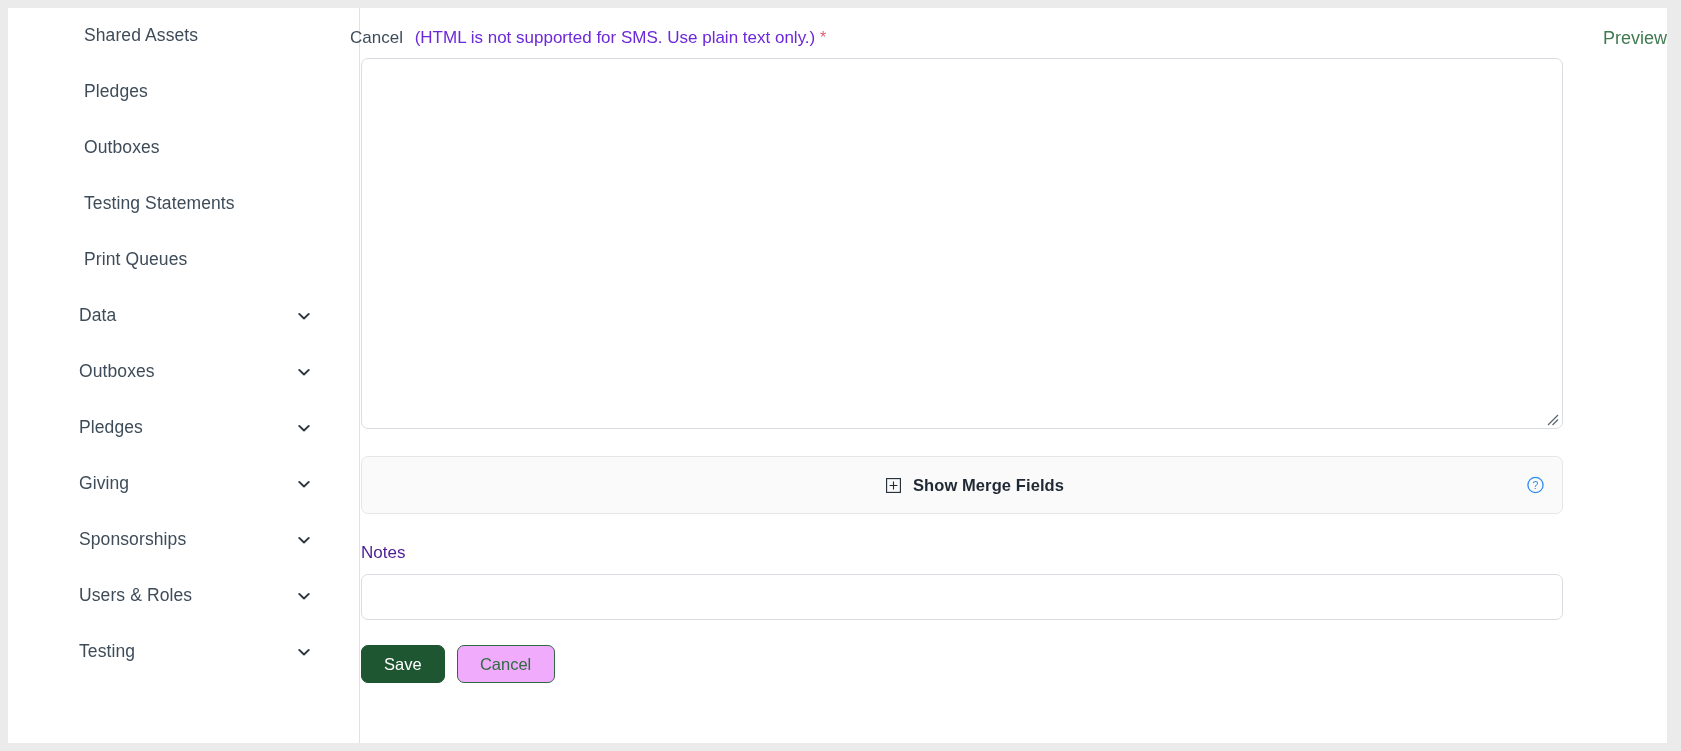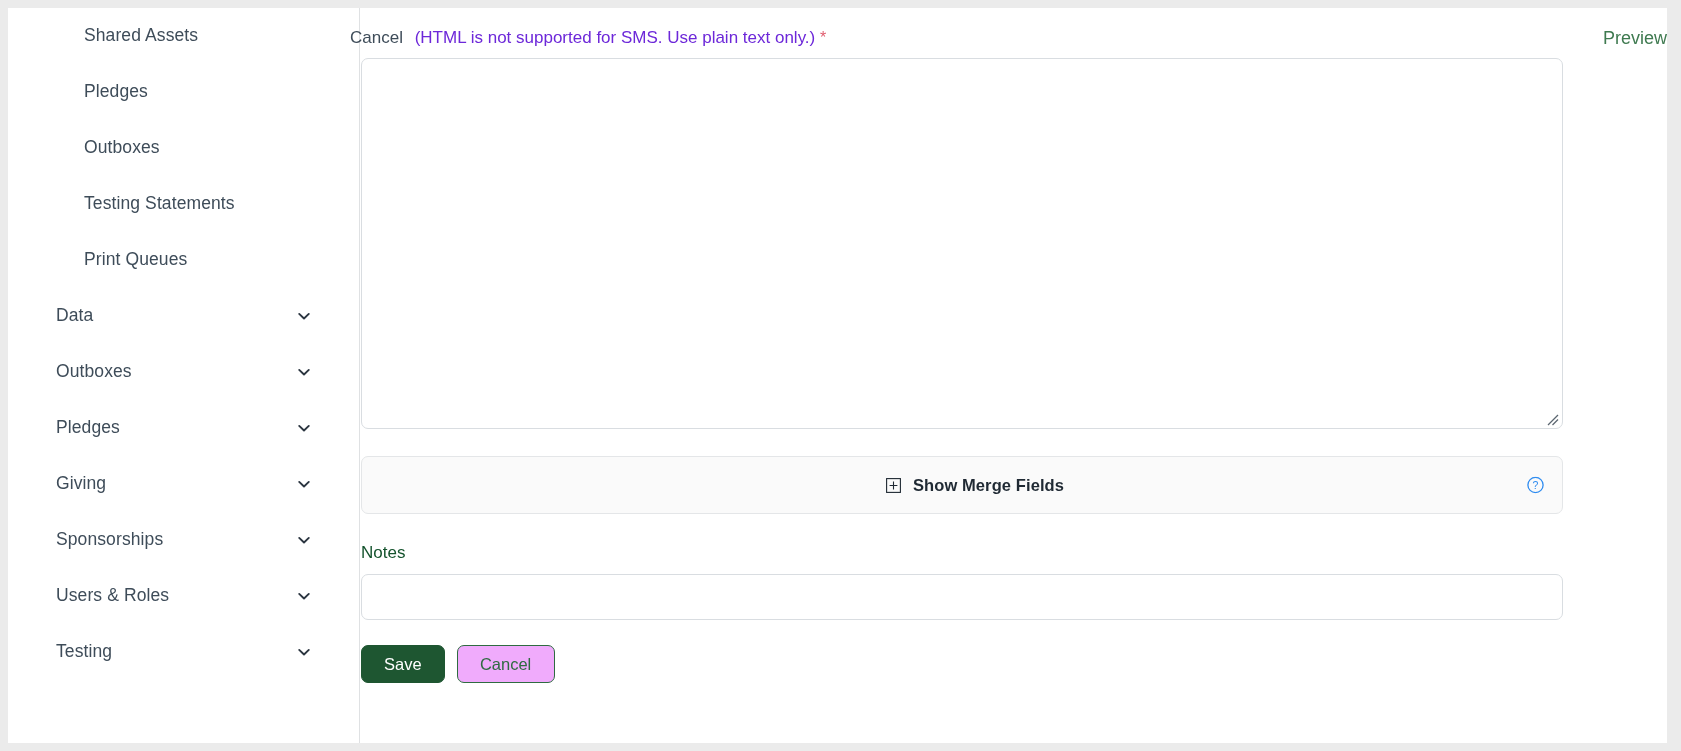--- a/index.html
+++ b/index.html
@@ -31,21 +31,21 @@
     overflow: hidden;
   }
 
   .nav-list { list-style: none; margin: 0; padding: 0; }
 
   .nav-item {
     position: relative;
     display: flex;
     align-items: center;
     height: 56px;
-    padding-left: 48px;
+    padding-left: 71px;
     padding-right: 44px;
     cursor: pointer;
     user-select: none;
   }
   .nav-item.sub { padding-left: 76px; }
 
   .nav-label {
     font-size: 17.5px;
     color: #3e4c59;
     letter-spacing: 0.1px;
@@ -158,21 +158,21 @@
     width: 17px; height: 17px;
     cursor: pointer;
   }
   .help-icon svg { display: block; }
 
   
   .notes-label {
     position: absolute;
     left: 0px; top: 534px;
     font-size: 17px;
-    color: #14532d;
+    color: #4c1d95;
     line-height: 22px;
   }
   .notes-input {
     position: absolute;
     left: 0px; top: 566px;
     width: 1202px; height: 46px;
     border: 1px solid #d9dde1;
     border-radius: 7px;
     background: #ffffff;
     font-family: "Liberation Sans", sans-serif;

